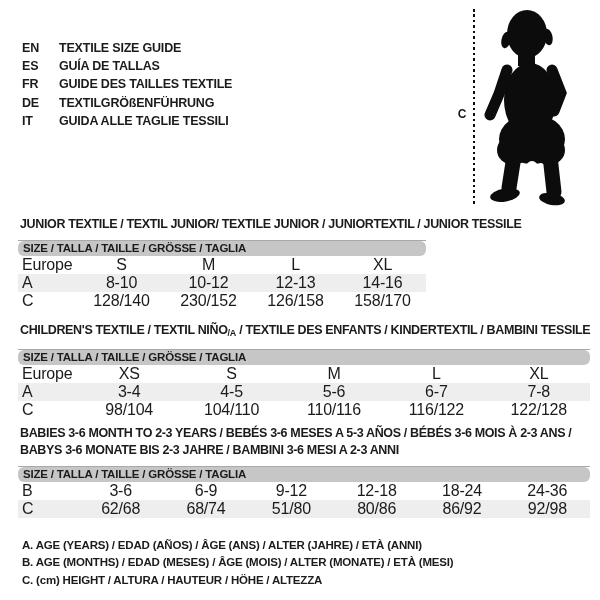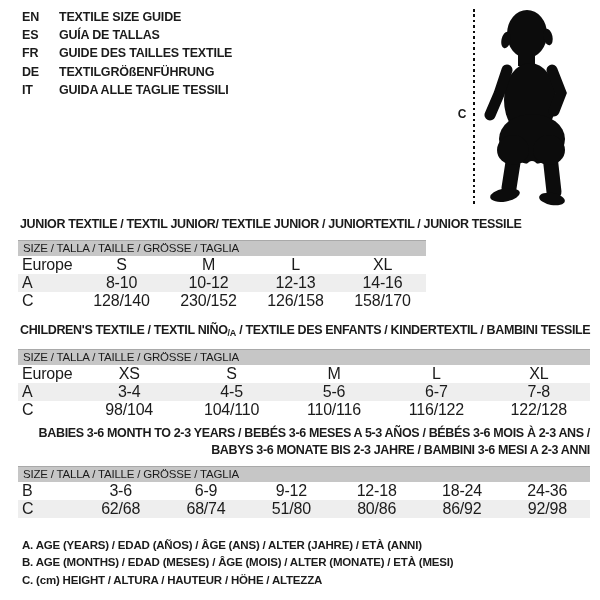--- a/index.html
+++ b/index.html
@@ -15,46 +15,46 @@
   body{
     font-family:"Liberation Sans","DejaVu Sans",sans-serif;
     background:var(--page-bg);
     color:var(--text);
   }
   .page{position:relative;width:600px;height:600px;background:var(--page-bg);overflow:hidden;}
 
   
   .langs{position:absolute;top:8px;left:22px;}
   .lang-row{height:18.2px;line-height:18.2px;font-size:12.5px;font-weight:bold;letter-spacing:-0.2px;white-space:nowrap;}
-  .lang-row .code{display:inline-block;width:37px;}
+  .lang-row .code{display:inline-block;width:37px;margin-top:31px;}
 
   
   .figure{position:absolute;top:6px;left:450px;width:150px;height:202px;}
   .dash-line{
     position:absolute;left:23px;top:3px;width:2px;height:196px;
     background:repeating-linear-gradient(to bottom,var(--silhouette) 0 2.5px,transparent 2.5px 5.5px);
   }
   .c-label{position:absolute;left:4px;top:100px;width:16px;height:16px;line-height:16px;
     text-align:center;font-size:12px;font-weight:bold;}
   .baby-svg{position:absolute;left:30px;top:2px;}
 
   
   .size-section{position:absolute;left:18px;}
   .t1{top:216px;width:408px;}
   .t2{top:322px;width:572px;}
   .t3{top:425px;width:572px;}
   .tbl-title{font-size:12.5px;font-weight:bold;line-height:17px;letter-spacing:-0.35px;
-    margin:0 0 7px 2px;white-space:nowrap;text-align:right;}
+    margin:0 0 7px 2px;white-space:nowrap;}
   .tbl-title .line{display:block;white-space:nowrap;}
   .subscript{font-size:9px;vertical-align:-2px;letter-spacing:-0.2px;}
   table.grid{border-collapse:collapse;table-layout:fixed;width:100%;}
   th.size-bar{
     background:var(--header-bar-bg);border-top:1px solid var(--header-bar-edge);
-    height:15px;font-size:11.5px;font-weight:normal;text-align:left;
-    padding:0 0 0 5px;letter-spacing:-0.2px;white-space:nowrap;
+    height:15px;font-size:11.5px;font-weight:bold;text-align:left;
+    padding:0 0 0 5px;letter-spacing:-0.2px;white-space:nowrap;border-radius:6px;
   }
   table.grid td{height:17px;font-size:16px;font-weight:normal;text-align:center;
     padding:0;letter-spacing:-0.2px;white-space:nowrap;}
   table.grid td.lbl{text-align:left;padding-left:4px;}
   table.grid tbody tr:nth-child(even){background:var(--row-stripe-bg);}
 
   
   .notes{position:absolute;top:537px;left:22px;}
   .note{font-size:11.5px;font-weight:bold;line-height:17.3px;letter-spacing:-0.2px;white-space:nowrap;}
 </style>

